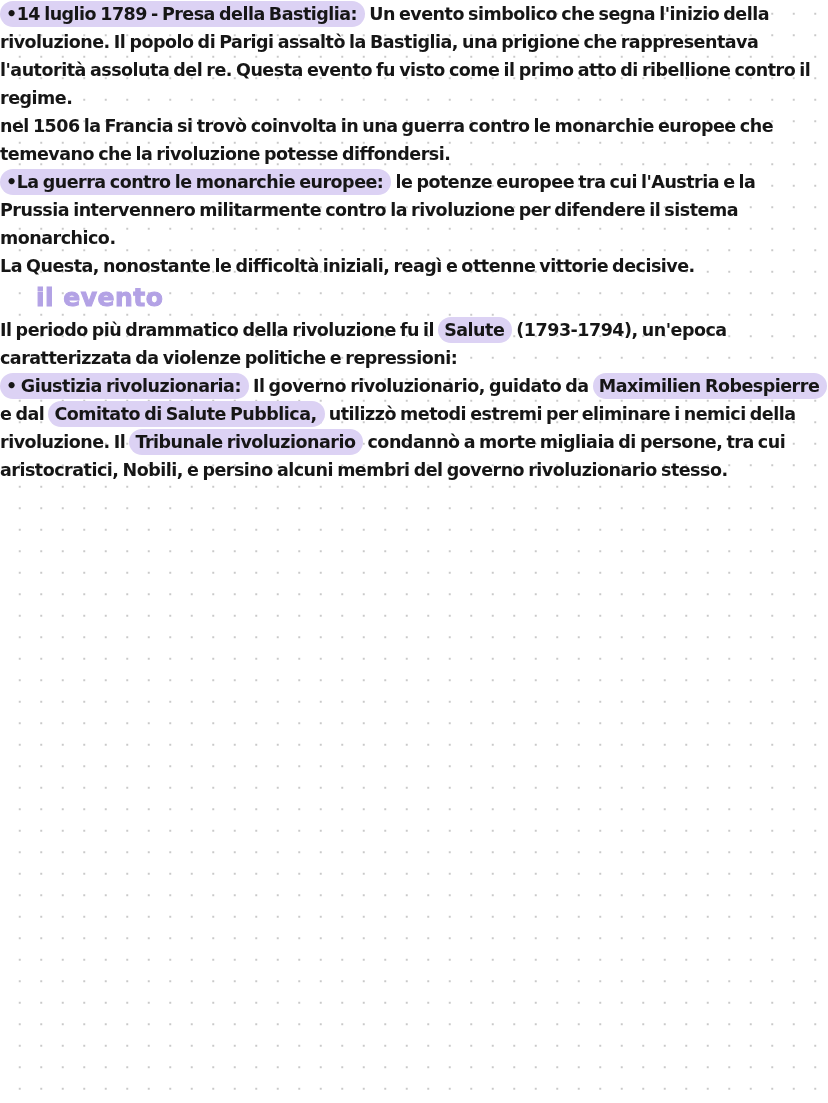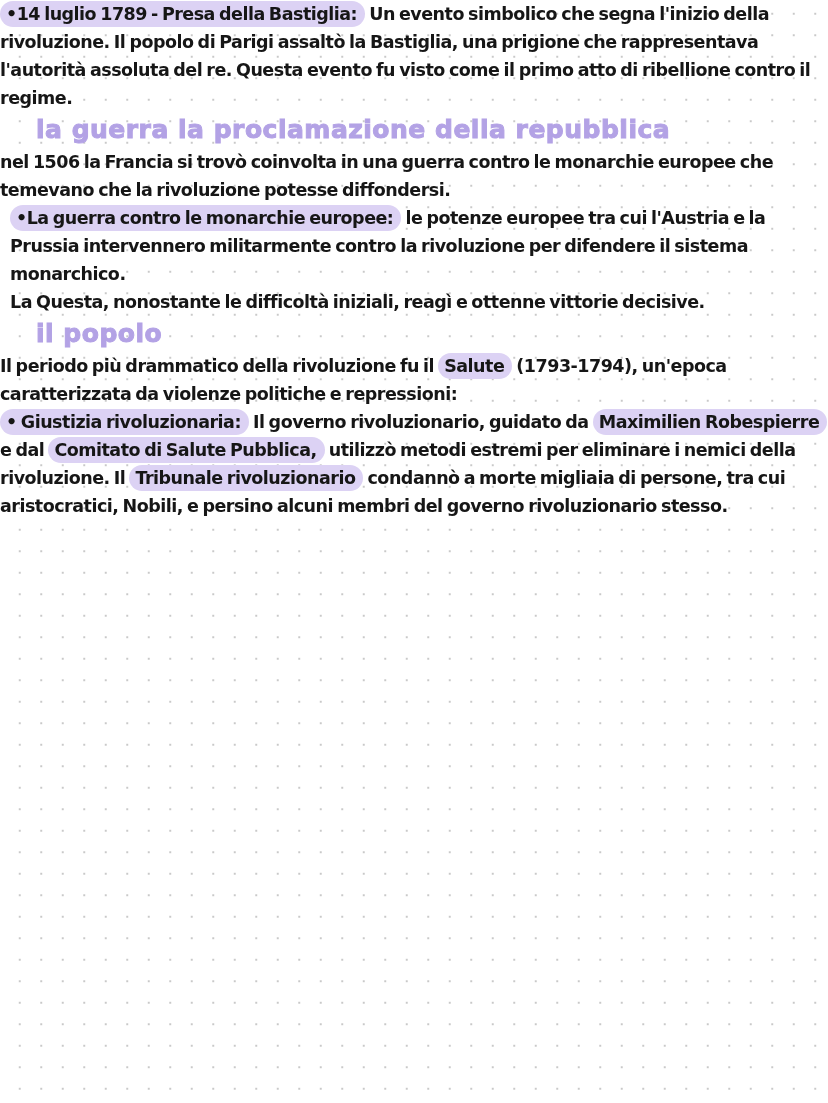--- a/index.html
+++ b/index.html
@@ -49,41 +49,40 @@
     font-size:25px;
     line-height:36px;
     letter-spacing:0.5px;
     -webkit-text-stroke:1px var(--heading);
     font-weight:bold;
   }
   
   .p1{padding-top:0;margin-top:26px;}
   .h1{margin-top:16px;}
   .p2{margin-top:2px;}
-  .p3{margin-top:20px;padding-left:10px;}
+  .p3{margin-top:20px;}
   .p4{margin-top:24px;}
   .h2{margin-top:10px;}
   .p5{margin-top:2px;}
   .p6{margin-top:24px;}
   .p7{margin-top:22px;}
 </style>
 </head>
 <body>
 
 <div class="note">
 
   <p class="block m-outer p1"><span class="hl">•14 luglio 1789 - Presa della Bastiglia:</span><span> Un evento simbolico che segna l'inizio della rivoluzione. Il popolo di Parigi assaltò la Bastiglia, una prigione che rappresentava l'autorità assoluta del re. Questa evento fu visto come il primo atto di ribellione contro il regime.</span></p>
 
-  <h2 class="heading h1">la guerra la proclamazione della repubblica</h2>
 
   <p class="block m-inner p2">nel 1506 la Francia si trovò coinvolta in una guerra contro le monarchie europee che temevano che la rivoluzione potesse diffondersi.</p>
 
   <p class="block m-inner p3"><span class="hl">•La guerra contro le monarchie europee:</span><span> le potenze europee tra cui l'Austria e la Prussia intervennero militarmente contro la rivoluzione per difendere il sistema monarchico.</span><br><span>La Questa, nonostante le difficoltà iniziali, reagì e ottenne vittorie decisive.</span></p>
 
 
-  <h2 class="heading h2">il popolo</h2>
+  <h2 class="heading h2">il evento</h2>
 
   <p class="block m-inner p5"><span>Il periodo più drammatico della rivoluzione fu il </span><span class="hl">Salute</span><span> (1793-1794), un'epoca caratterizzata da violenze politiche e repressioni:</span></p>
 
   <p class="block m-inner p6"><span class="hl">• Giustizia rivoluzionaria:</span><span> Il governo rivoluzionario, guidato da </span><span class="hl">Maximilien Robespierre</span><span> e dal </span><span class="hl">Comitato di Salute Pubblica,</span><span> utilizzò metodi estremi per eliminare i nemici della rivoluzione. Il </span><span class="hl">Tribunale rivoluzionario</span><span> condannò a morte migliaia di persone, tra cui aristocratici, Nobili, e persino alcuni membri del governo rivoluzionario stesso.</span></p>
 
 
 </div>
 
 </body></html>

